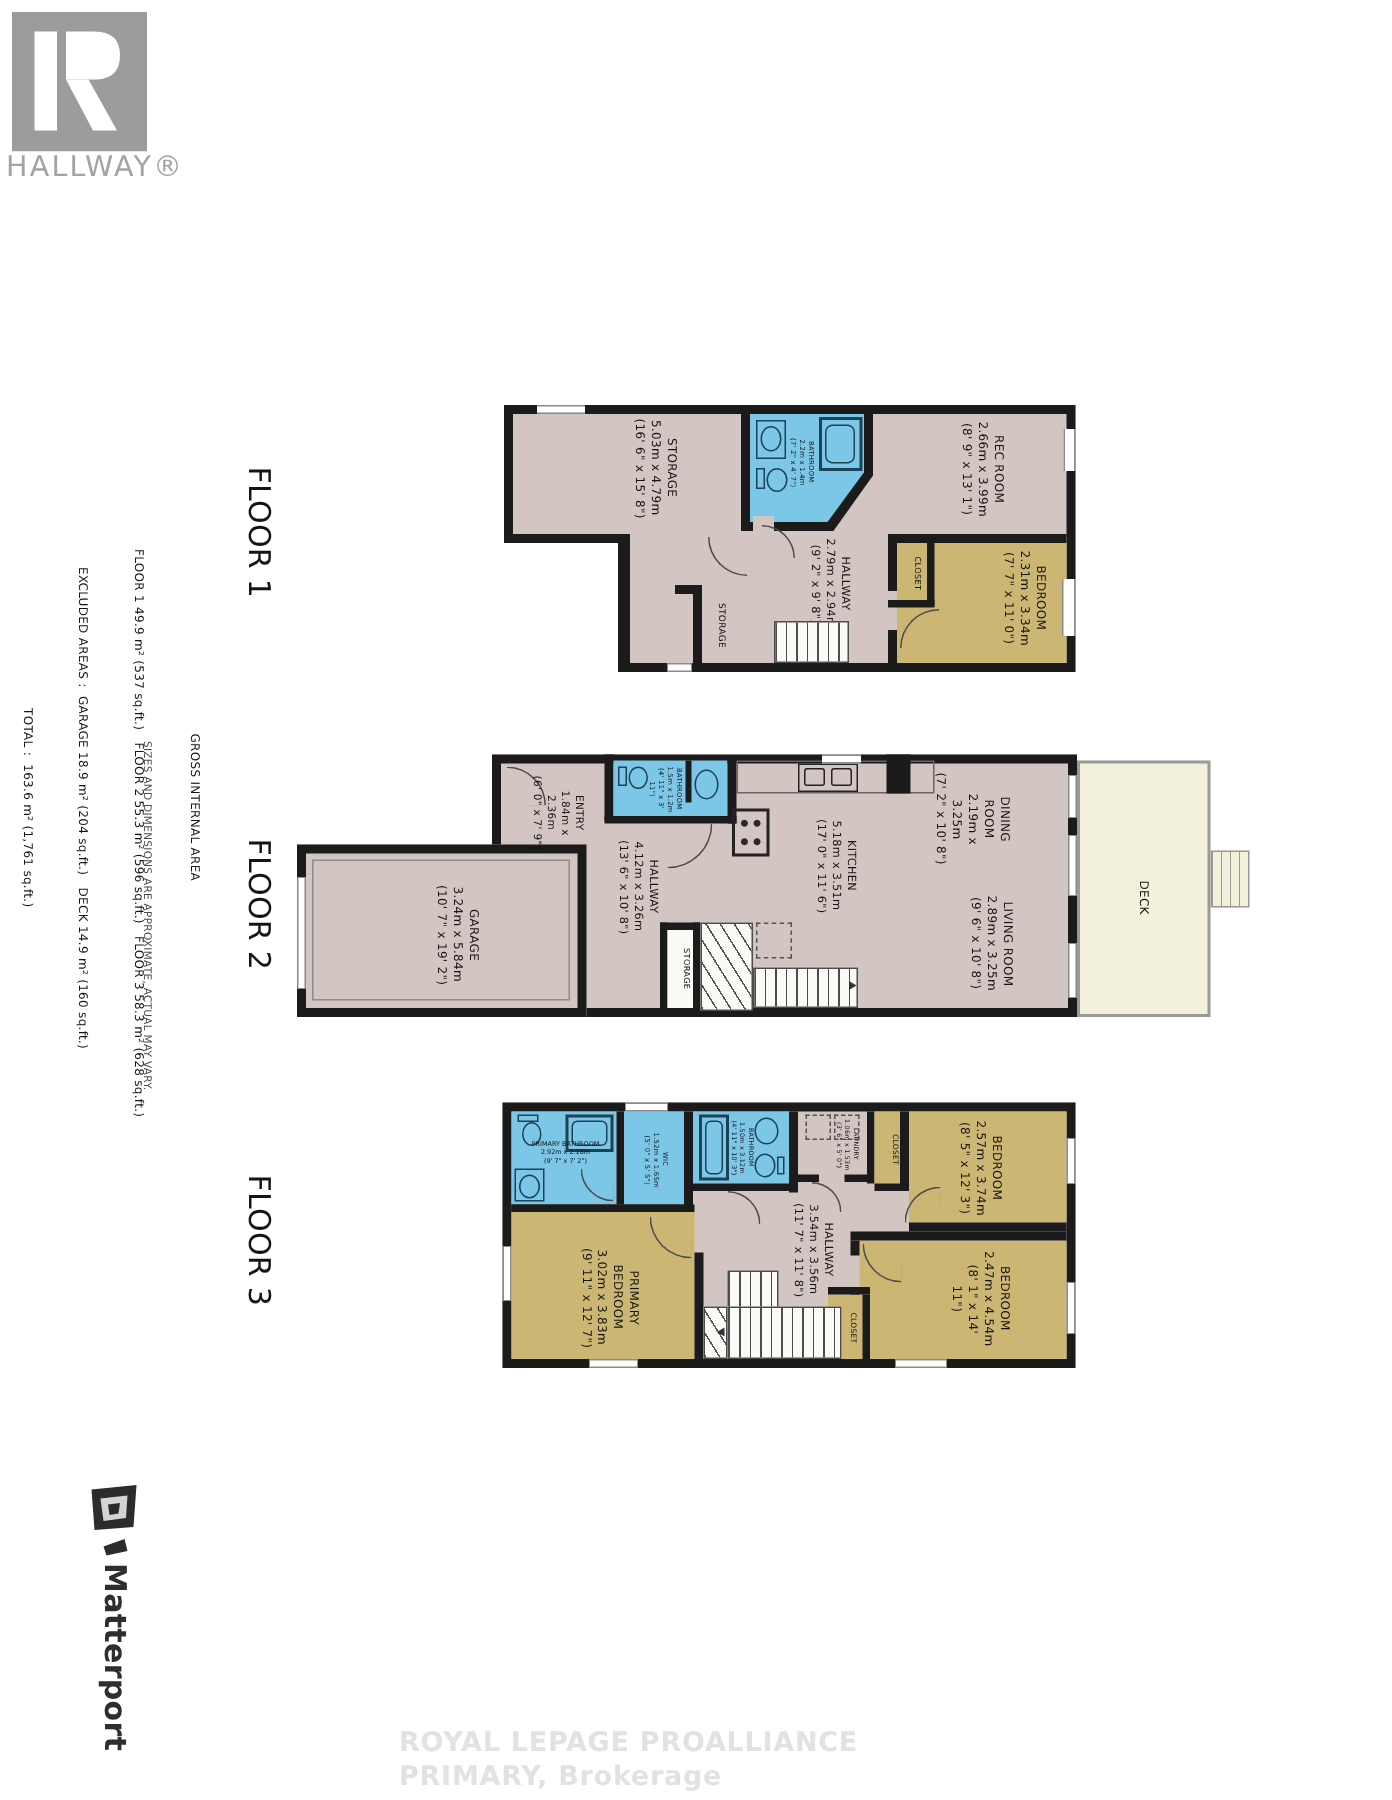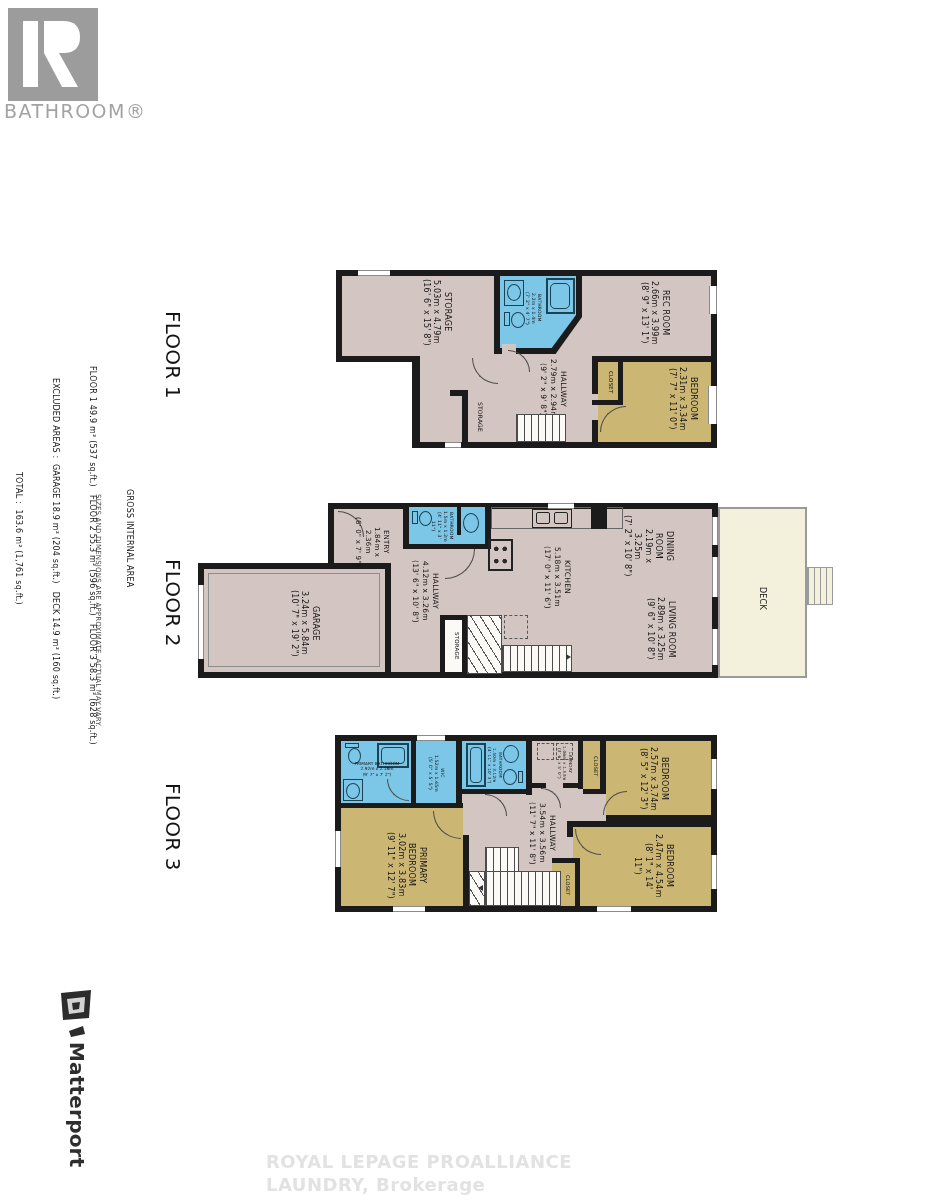--- a/index.html
+++ b/index.html
@@ -35,21 +35,21 @@
 <body>
 
 <div class="abs" style="left:8px;top:8px">
   <svg width="90" height="93" viewBox="0 0 90 93">
     <rect width="90" height="93" fill="#9c9c9c"></rect>
     <rect x="15" y="13" width="15" height="66" fill="#ffffff"></rect>
     <path d="M36,13 h19 q17,0 17,16 q0,15 -15,16 h-21 z" fill="#ffffff"></path>
     <polygon points="36,45 51,45 70,79 54,79" fill="#ffffff"></polygon>
   </svg>
 </div>
-<div class="hlbl" style="left:4px;top:100px;width:112px;font-size:19px;color:#a3a3a3;letter-spacing:1.5px">BATHROOM®</div>
+<div class="hlbl" style="left:4px;top:100px;width:112px;font-size:19px;color:#a3a3a3;letter-spacing:1.5px">HALLWAY®</div>
 
 <div class="lbl" style="left:156px;top:308px;width:30px;height:94px;font-size:20px">FLOOR 1</div>
 <div class="lbl" style="left:156px;top:556px;width:30px;height:94px;font-size:20px">FLOOR 2</div>
 <div class="lbl" style="left:156px;top:780px;width:30px;height:94px;font-size:20px">FLOOR 3</div>
 
 <div class="lbl summary" style="left:104px;top:366px;width:56px;height:345px;font-size:8px;line-height:1.55">
   <div>GROSS INTERNAL AREA</div>
   <div>FLOOR 1 49.9 m² (537 sq.ft.)   FLOOR 2 55.3 m² (596 sq.ft.)   FLOOR 3 58.3 m² (628 sq.ft.)</div>
   <div>EXCLUDED AREAS :  GARAGE 18.9 m² (204 sq.ft.)   DECK 14.9 m² (160 sq.ft.)</div>
   <div>TOTAL :  163.6 m² (1,761 sq.ft.)</div>
@@ -328,13 +328,13 @@
 <div class="abs" style="left:58px;top:988px">
   <svg width="36" height="54" viewBox="0 0 36 54">
     <polygon points="3,5 33,2 31,30 5,32" fill="#2c2c2c"></polygon>
     <polygon points="9,11 27,9 26,24 11,26" fill="#d4d4d4"></polygon>
     <polygon points="14,15 22,14 21,21 15,22" fill="#2c2c2c"></polygon>
     <polygon points="11,43 25,38 27,46 13,49" fill="#2c2c2c"></polygon>
   </svg>
 </div>
 <div class="lbl" style="left:58px;top:1042px;width:32px;height:126px;font-size:20px;font-weight:700;color:#2e2e2e">Matterport</div>
 
-<div class="hlbl" style="left:266px;top:1151px;width:400px;font-size:18px;font-weight:600;color:#e2e2e2;letter-spacing:.5px;text-align:left">ROYAL LEPAGE PROALLIANCE LAUNDRY, Brokerage</div>
+<div class="hlbl" style="left:266px;top:1151px;width:400px;font-size:18px;font-weight:600;color:#e2e2e2;letter-spacing:.5px;text-align:left">ROYAL LEPAGE PROALLIANCE PRIMARY, Brokerage</div>
 
 </body></html>

